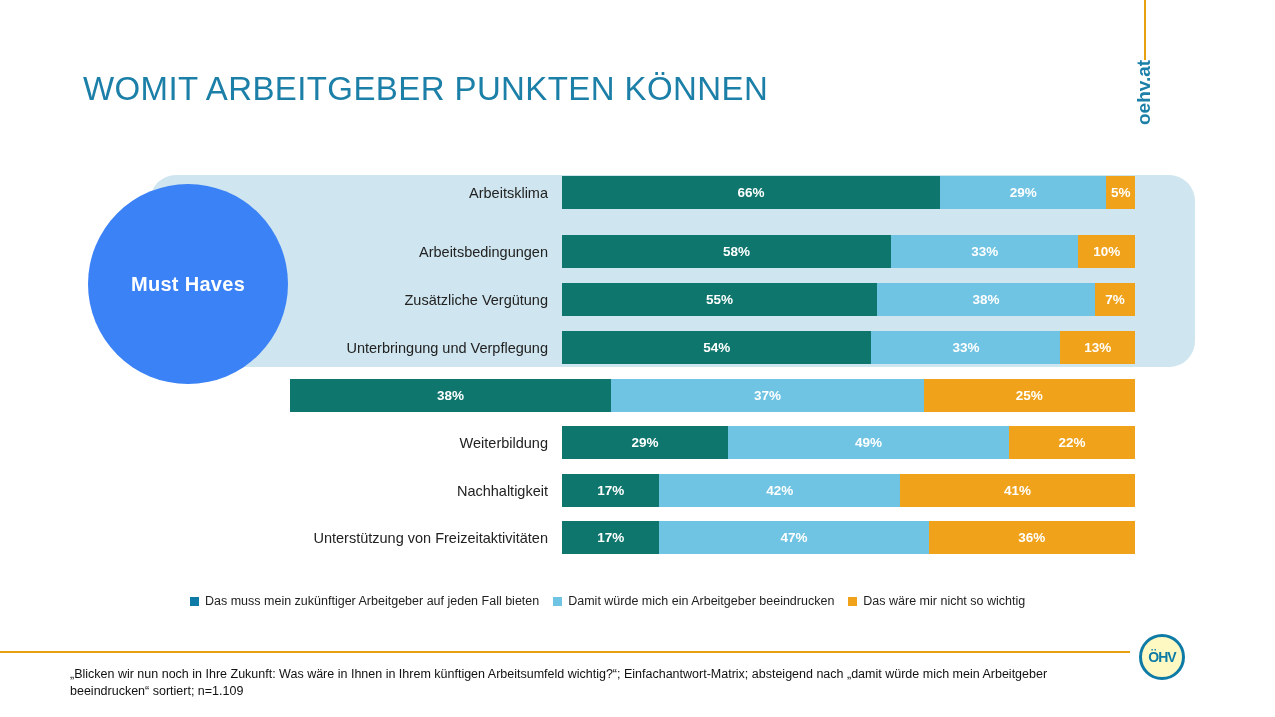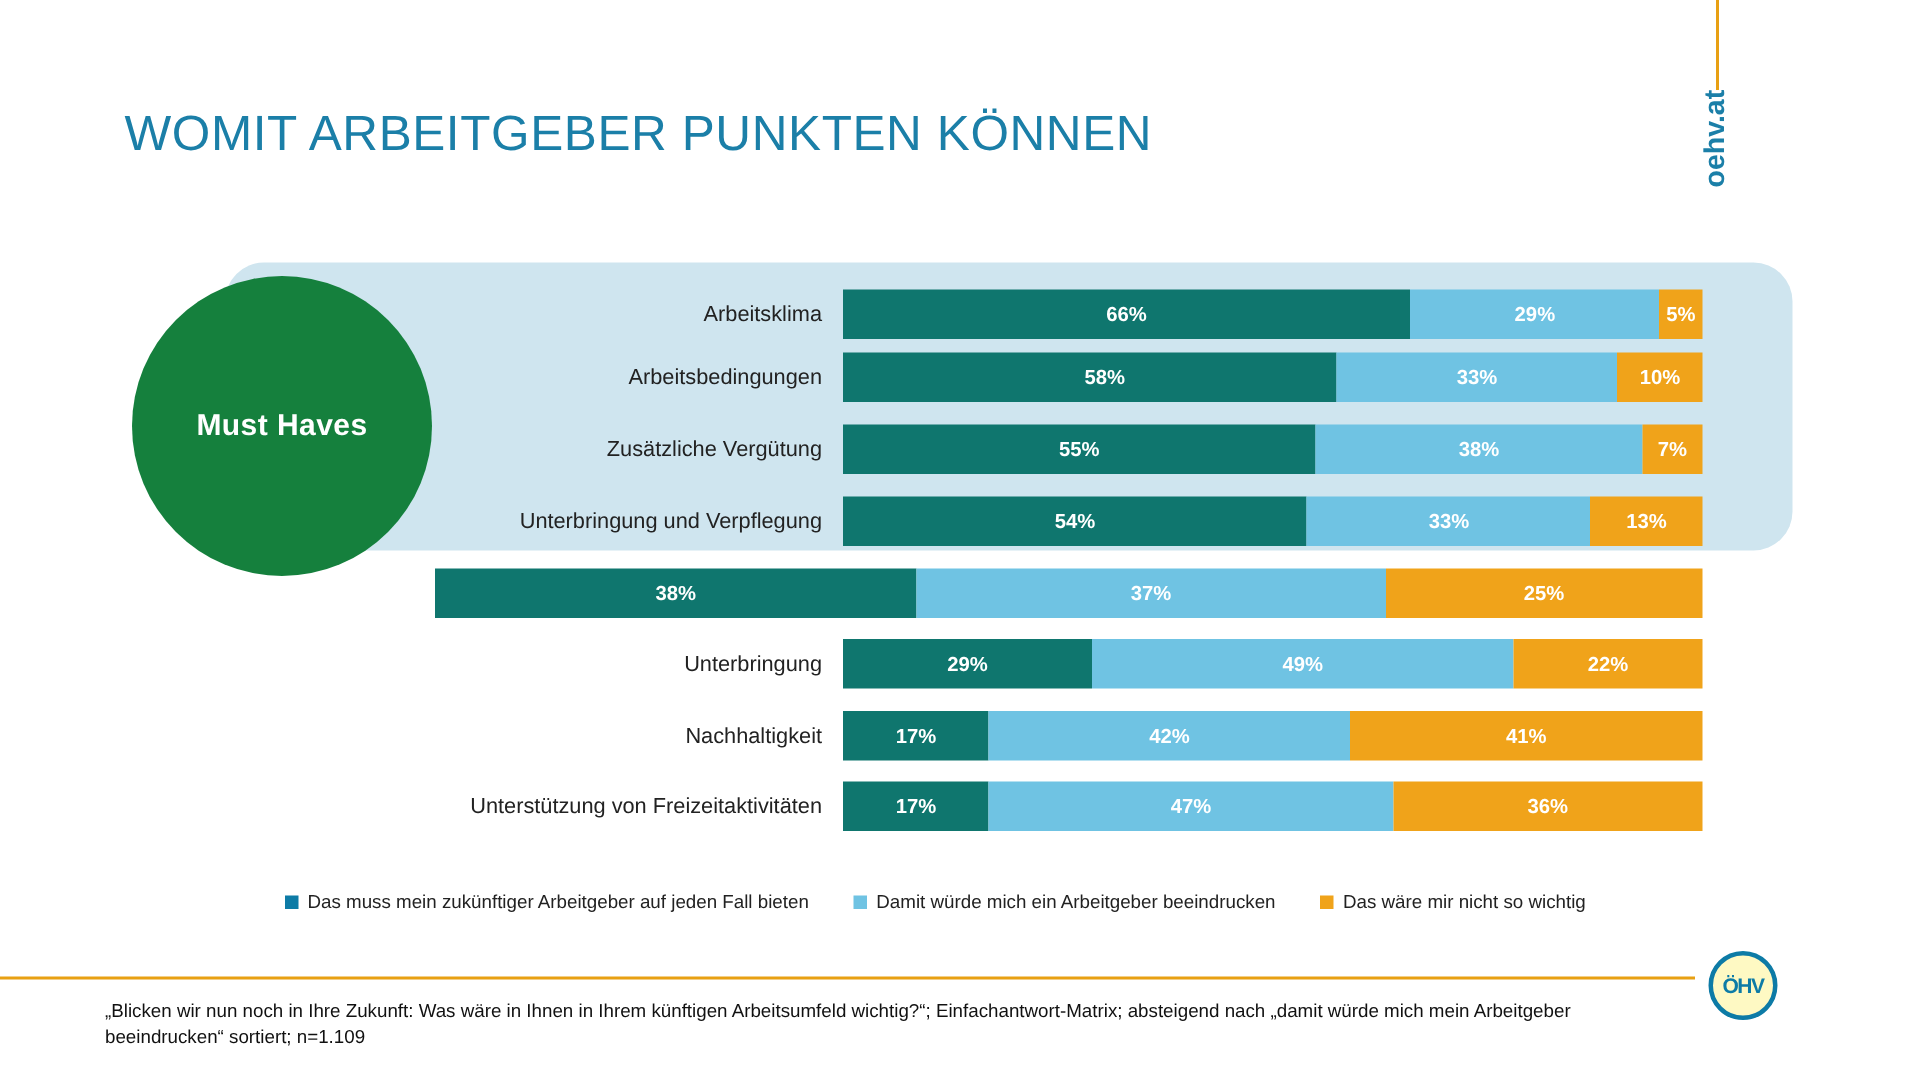--- a/index.html
+++ b/index.html
@@ -65,21 +65,21 @@
     background: #cfe5ef;
     border-radius: 26px;
   }
   .musthave-circle {
     position: absolute;
     left: 88px;
     top: 184px;
     width: 200px;
     height: 200px;
     border-radius: 50%;
-    background: #15803d;
+    background: #3b82f6;
     color: #ffffff;
     font-size: 20px;
     font-weight: bold;
     display: flex;
     align-items: center;
     justify-content: center;
     letter-spacing: .3px;
   }
 
   
@@ -127,21 +127,21 @@
   .seg.s1 { background: #6fc3e3; }
   .seg.s2 { background: #f0a31a; }
 
   
   .legend {
     position: absolute;
     left: 190px;
     top: 594px;
     display: flex;
     align-items: center;
-    gap: 30px;
+    gap: 14px;
     font-size: 12.5px;
     color: #222222;
   }
   .legend-item {
     display: flex;
     align-items: center;
     gap: 6px;
     white-space: nowrap;
   }
   .swatch {
@@ -199,21 +199,21 @@
 <div class="brand-vertical">
   <span>oehv.at</span>
 </div>
 
 <div class="musthave-panel"></div>
 <div class="musthave-circle">
   <span>Must Haves</span>
 </div>
 
 <div class="chart" id="chart">
-    <div class="row" style="top: 193px;">
+    <div class="row" style="top: 176px;">
       <div class="row-label">Arbeitsklima</div>
       <div class="bars">
         <div class="seg s0" style="width: 66%;">
           <span>66%</span>
         </div>
         <div class="seg s1" style="width: 29%;">
           <span>29%</span>
         </div>
         <div class="seg s2" style="width: 5%;">
           <span>5%</span>
@@ -269,21 +269,21 @@
         </div>
         <div class="seg s1" style="width: 37%;">
           <span>37%</span>
         </div>
         <div class="seg s2" style="width: 25%;">
           <span>25%</span>
         </div>
       </div>
     </div>
     <div class="row" style="top: 426px;">
-      <div class="row-label">Unterbringung</div>
+      <div class="row-label">Weiterbildung</div>
       <div class="bars">
         <div class="seg s0" style="width: 29%;">
           <span>29%</span>
         </div>
         <div class="seg s1" style="width: 49%;">
           <span>49%</span>
         </div>
         <div class="seg s2" style="width: 22%;">
           <span>22%</span>
         </div>

